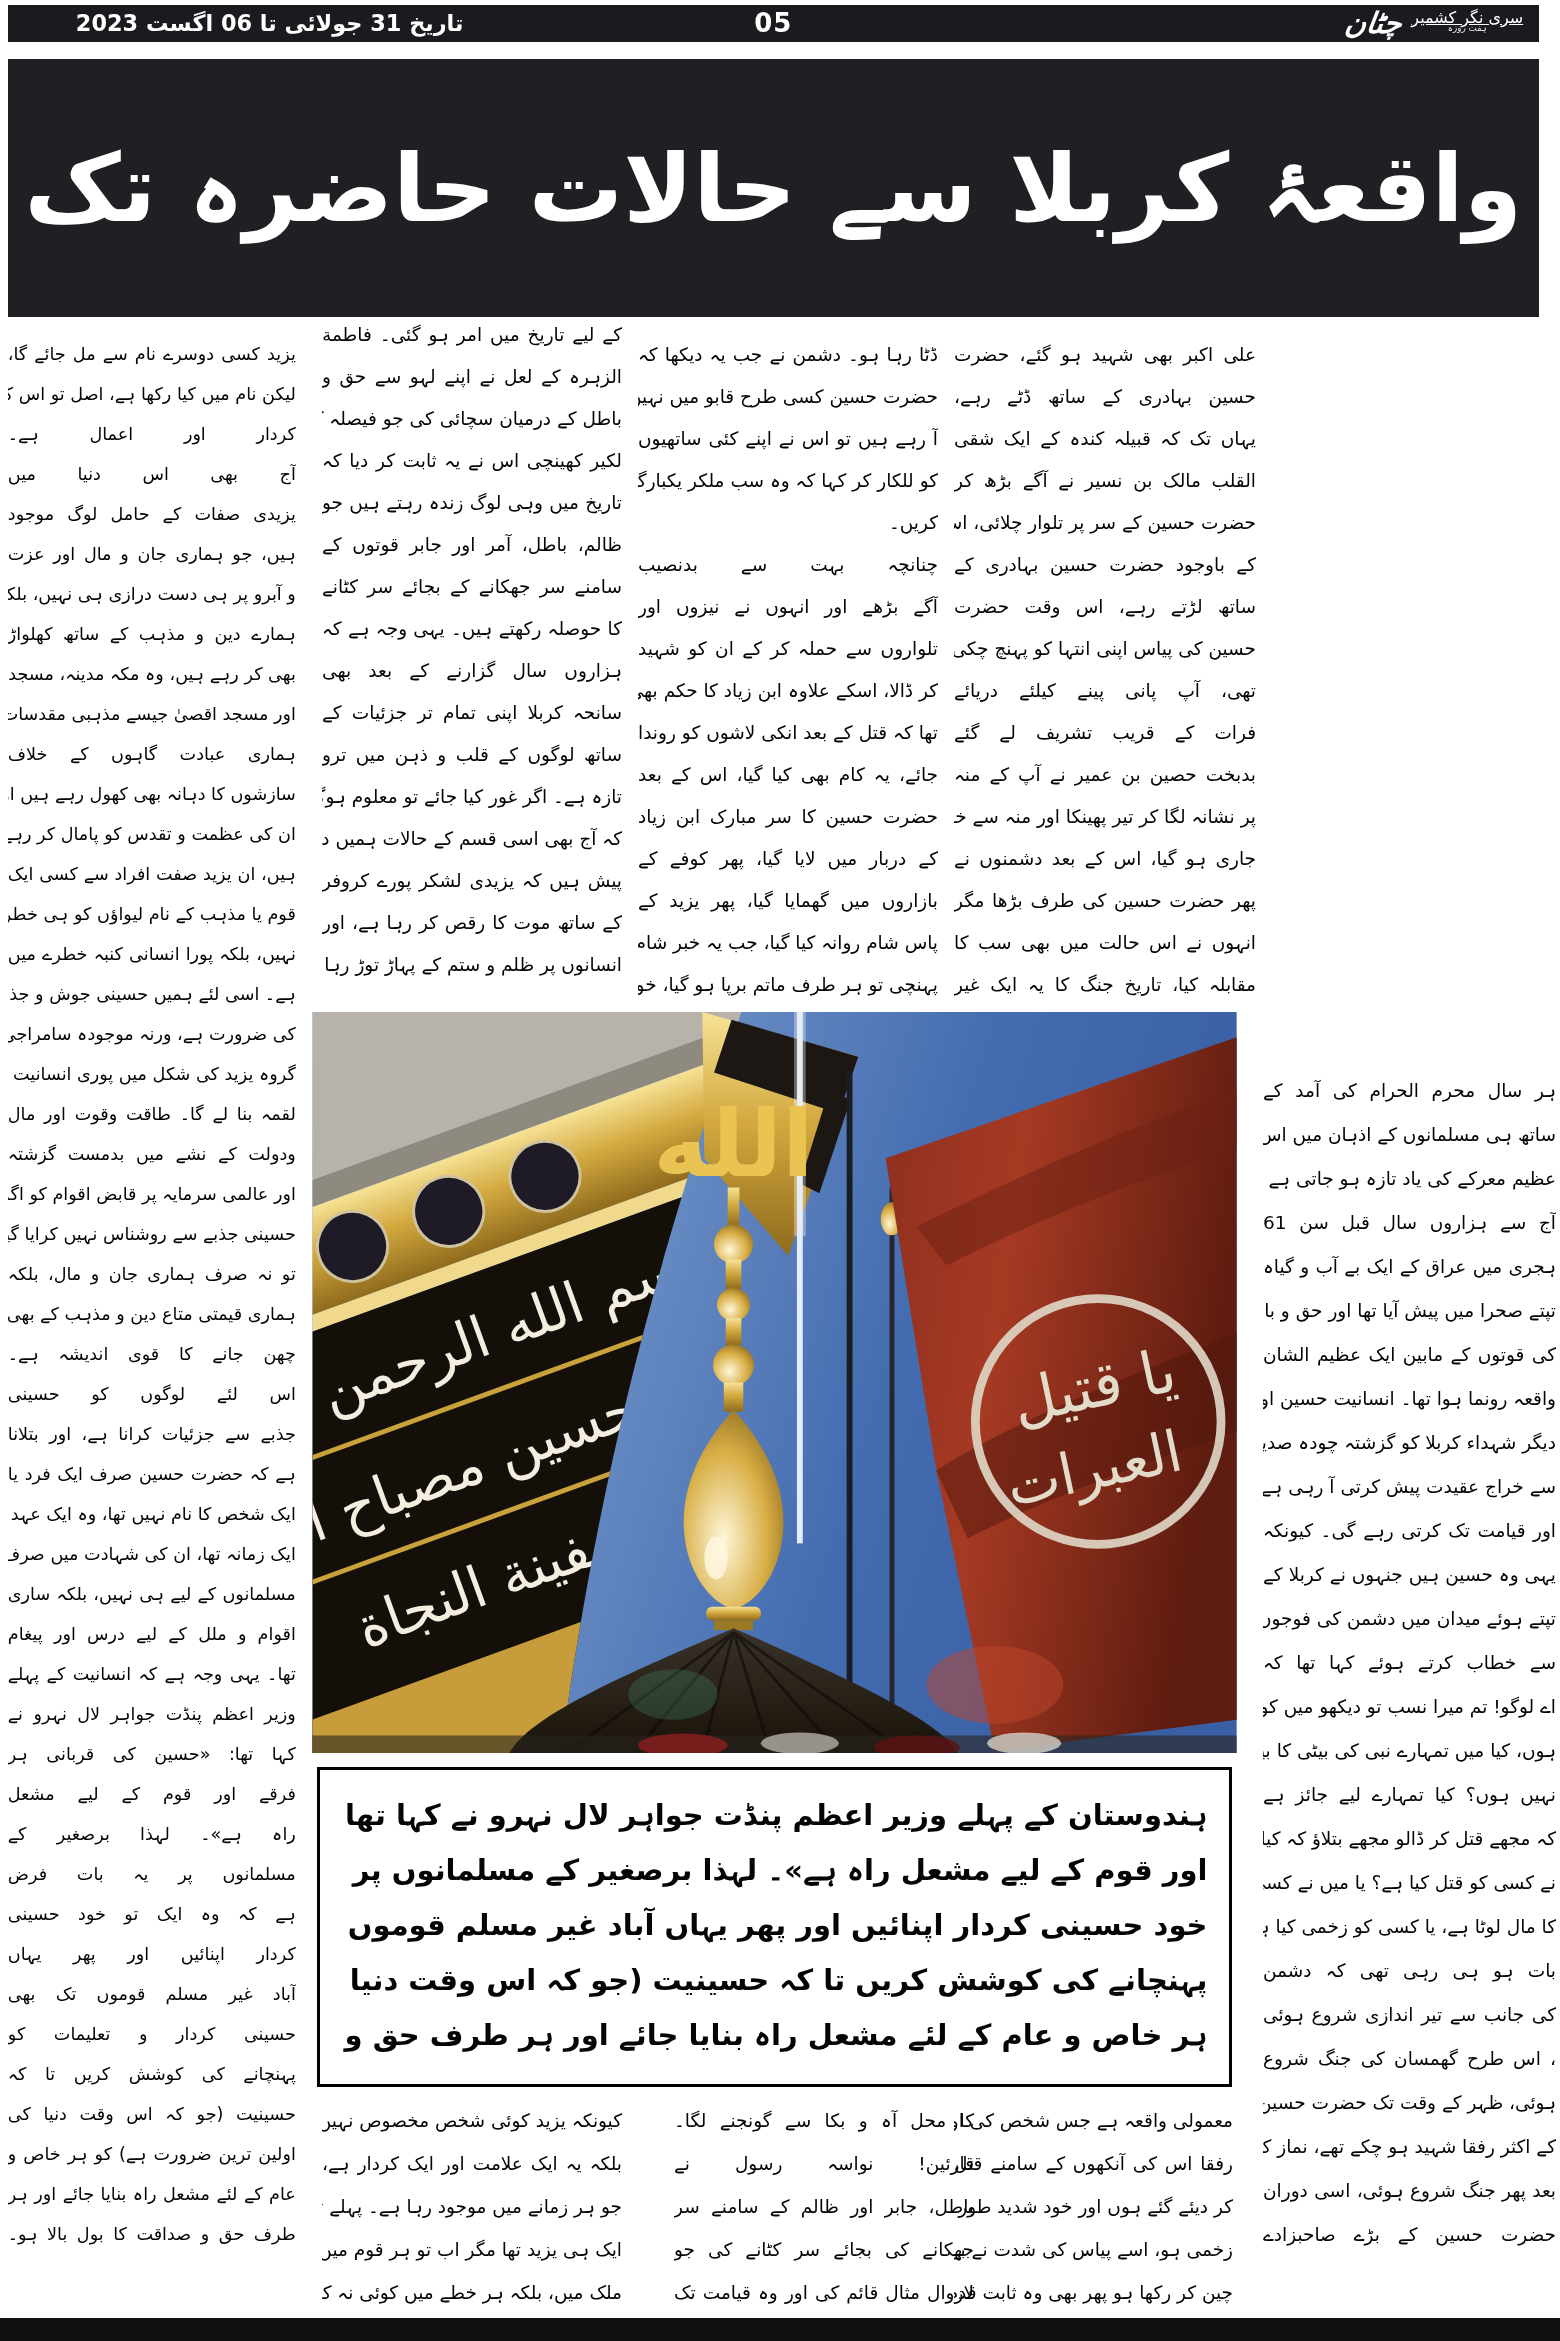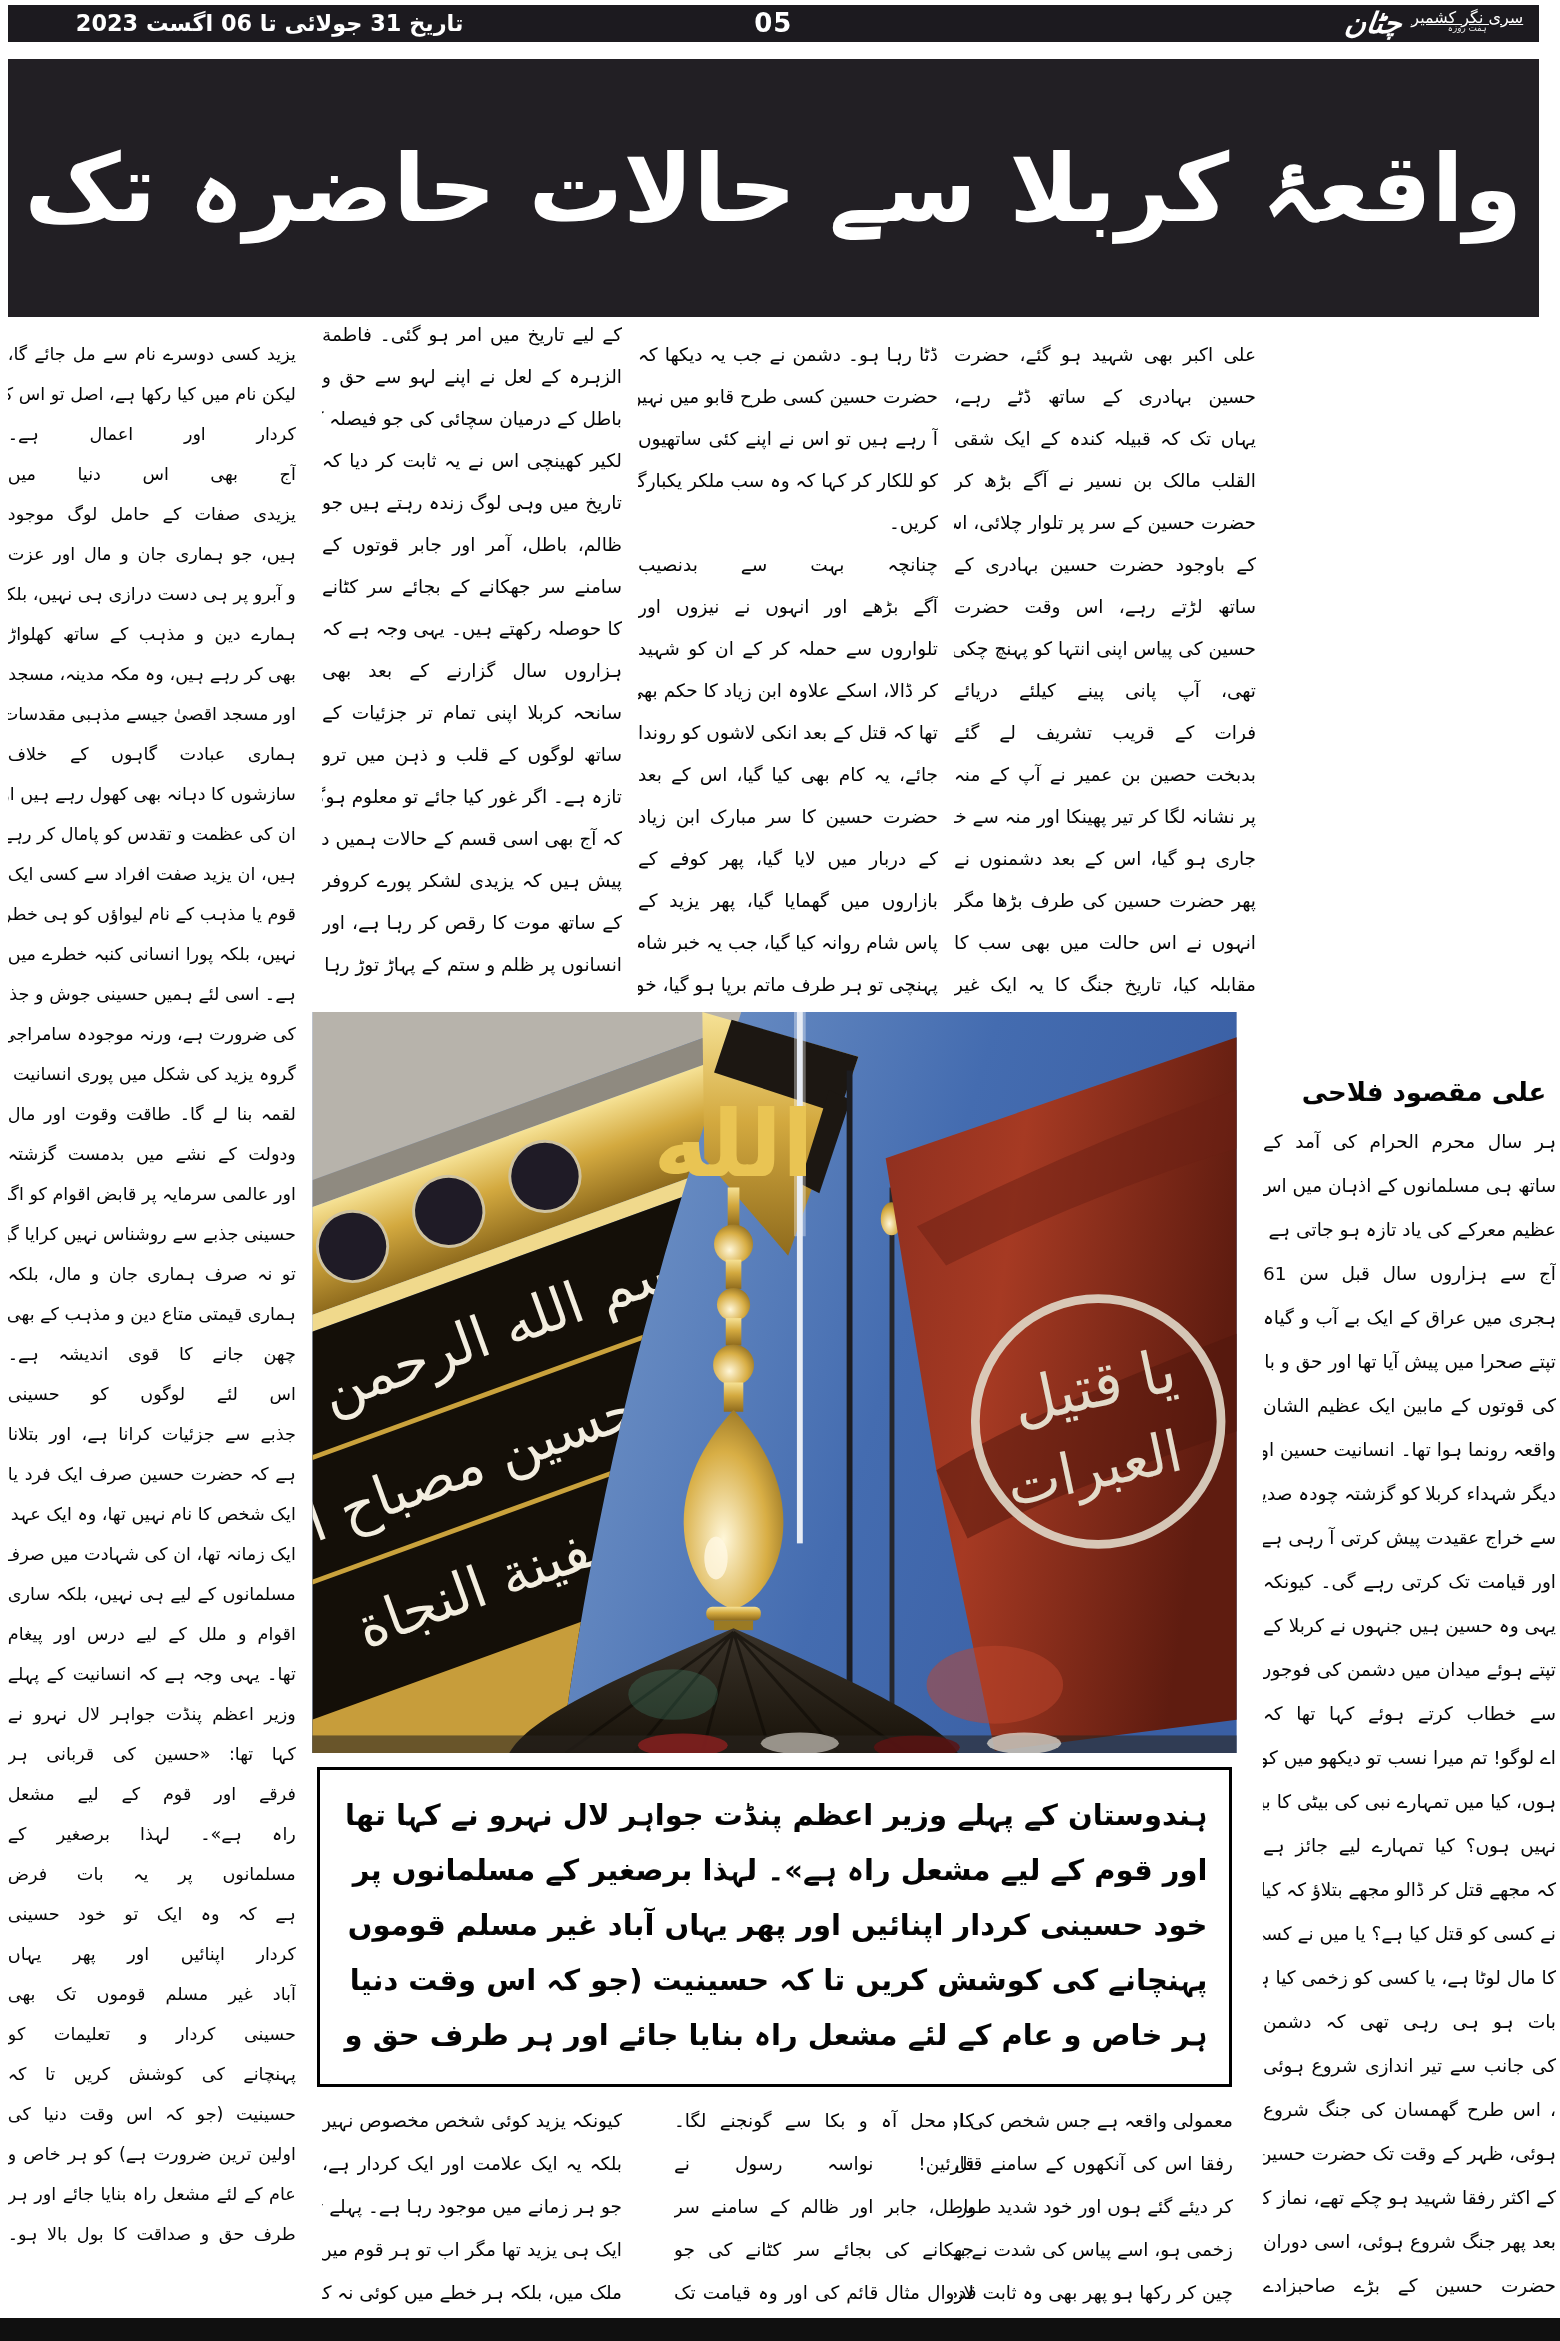--- a/index.html
+++ b/index.html
@@ -168,21 +168,20 @@
     <div class="tline">فرات کے قریب تشریف لے گئے</div>
     <div class="tline">بدبخت حصین بن عمیر نے آپ کے منہ</div>
     <div class="tline">پر نشانہ لگا کر تیر پھینکا اور منہ سے خون</div>
     <div class="tline">جاری ہو گیا، اس کے بعد دشمنوں نے</div>
     <div class="tline">پھر حضرت حسین کی طرف بڑھا مگر</div>
     <div class="tline">انہوں نے اس حالت میں بھی سب کا</div>
     <div class="tline">مقابلہ کیا، تاریخ جنگ کا یہ ایک غیر</div>
   </div>
 
 <div class="abs col" id="col5">
-  <div id="byline">علی مقصود فلاحی</div>
   <div>
       <div class="tline">ہر سال محرم الحرام کی آمد کے</div>
       <div class="tline">ساتھ ہی مسلمانوں کے اذہان میں اس</div>
       <div class="tline">عظیم معرکے کی یاد تازہ ہو جاتی ہے جو</div>
       <div class="tline">آج سے ہزاروں سال قبل سن 61</div>
       <div class="tline">ہجری میں عراق کے ایک بے آب و گیاہ</div>
       <div class="tline">تپتے صحرا میں پیش آیا تھا اور حق و باطل</div>
       <div class="tline">کی قوتوں کے مابین ایک عظیم الشان</div>
       <div class="tline">واقعہ رونما ہوا تھا۔ انسانیت حسین اور</div>
       <div class="tline">دیگر شہداء کربلا کو گزشتہ چودہ صدیوں</div>

